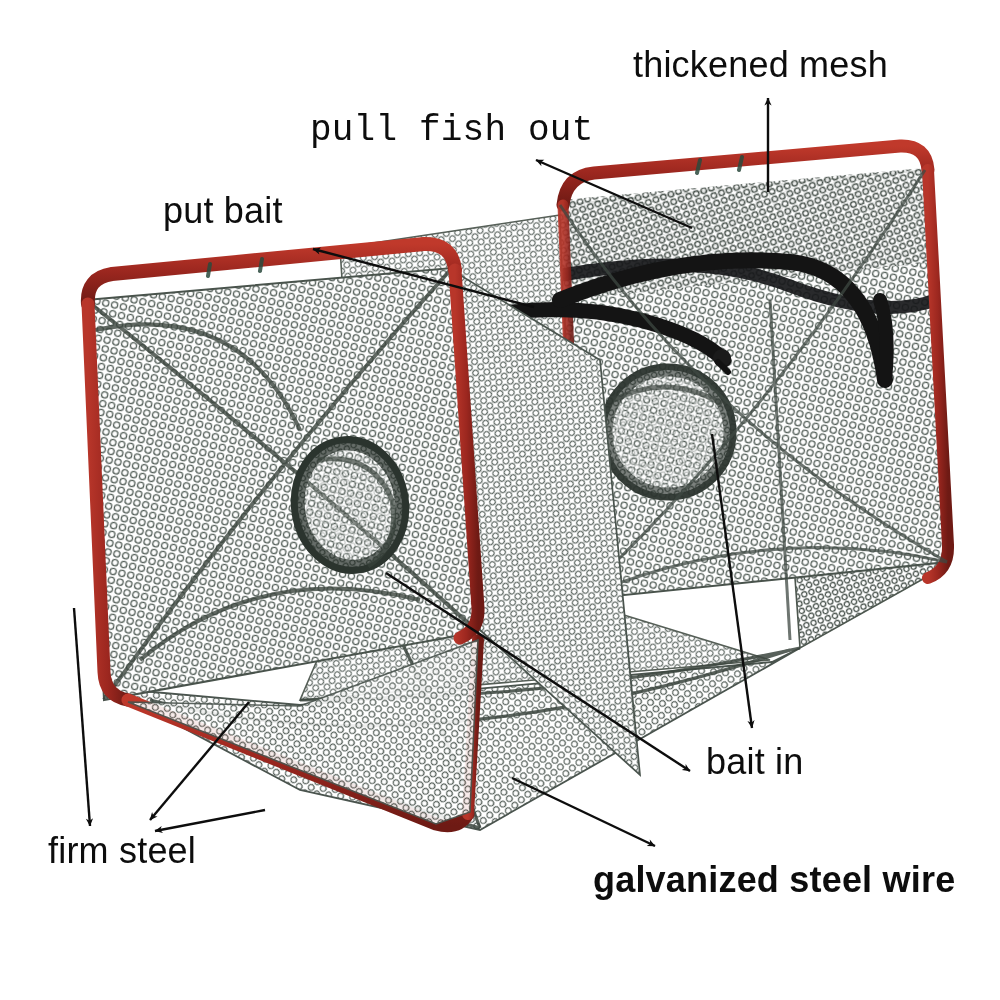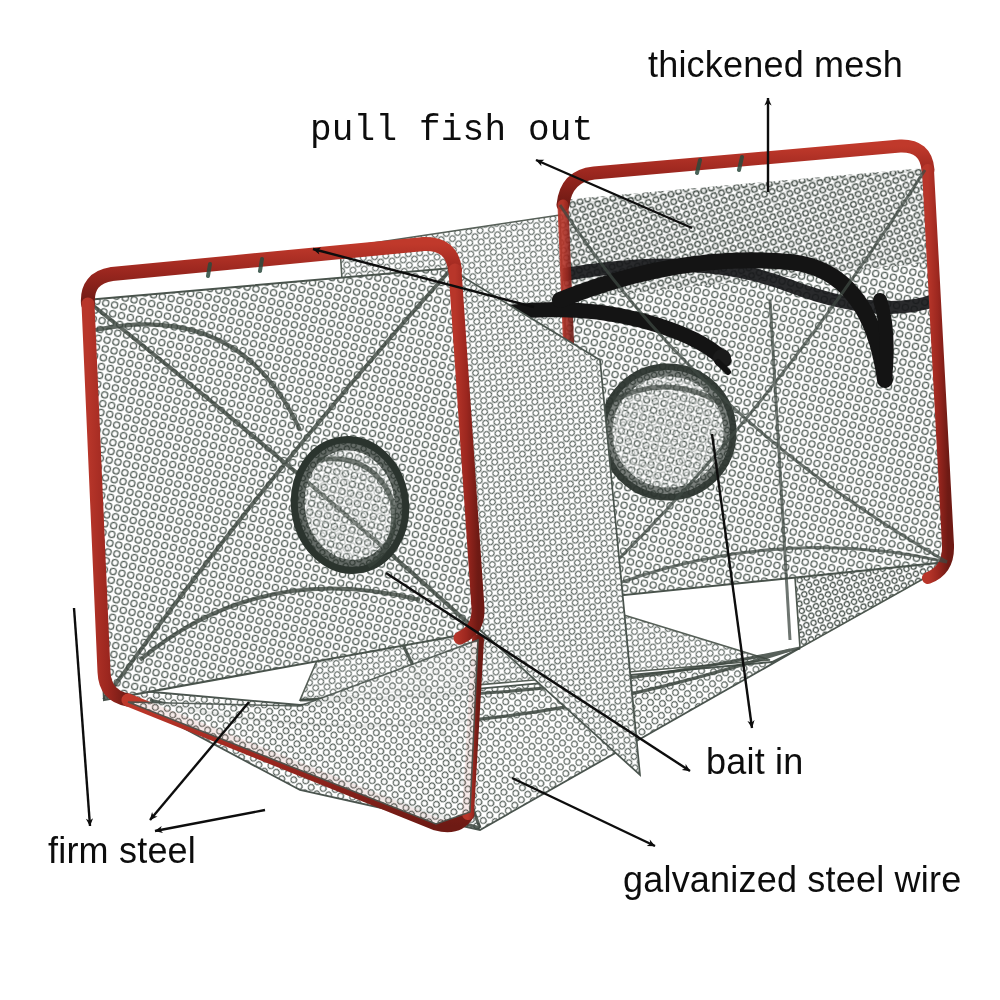--- a/index.html
+++ b/index.html
@@ -26,26 +26,26 @@
   }
   .anno-label {
     position: absolute;
     color: #0d0d0d;
     font-size: 36px;
     line-height: 1;
     white-space: nowrap;
     font-family: "Liberation Sans", sans-serif;
     letter-spacing: 0.2px;
   }
-  #lbl-thickened-mesh { left: 633px; top: 47px; margin-left: 15px; }
+  #lbl-thickened-mesh { left: 633px; top: 47px; }
   #lbl-pull-fish-out  { left: 310px; top: 113px; font-family: Liberation Mono, monospace; }
   #lbl-put-bait       { left: 163px; top: 193px; }
   #lbl-firm-edging    { left: 48px;  top: 833px; }
   #lbl-fish-in        { left: 706px; top: 744px; }
-  #lbl-galv-wire      { left: 623px; top: 862px; }
+  #lbl-galv-wire      { left: 593px; top: 862px; font-weight: bold; }
 </style>
 </head>
 <body>
 
 <div id="stage">
 
   <svg id="product-svg" viewBox="0 0 1000 1000">
     <defs>
 
       <pattern id="meshFine" width="9" height="9" patternUnits="userSpaceOnUse" patternTransform="rotate(12)">
@@ -194,20 +194,21 @@
       <line x1="386" y1="573" x2="690" y2="771" marker-end="url(#arrowHead)"></line>
       <line x1="712" y1="434" x2="752" y2="728" marker-end="url(#arrowHead)"></line>
       <line x1="512" y1="778" x2="655" y2="846" marker-end="url(#arrowHead)"></line>
     </g>
   </svg>
 
   <div class="anno-label" id="lbl-thickened-mesh">thickened mesh</div>
 
   <div class="anno-label" id="lbl-pull-fish-out">pull fish out</div>
 
+  <div class="anno-label" id="lbl-put-bait">put bait</div>
 
   <div class="anno-label" id="lbl-firm-edging">firm steel</div>
 
   <div class="anno-label" id="lbl-fish-in">bait in</div>
 
   <div class="anno-label" id="lbl-galv-wire">galvanized steel wire</div>
 
 </div>
 
 </body></html>

